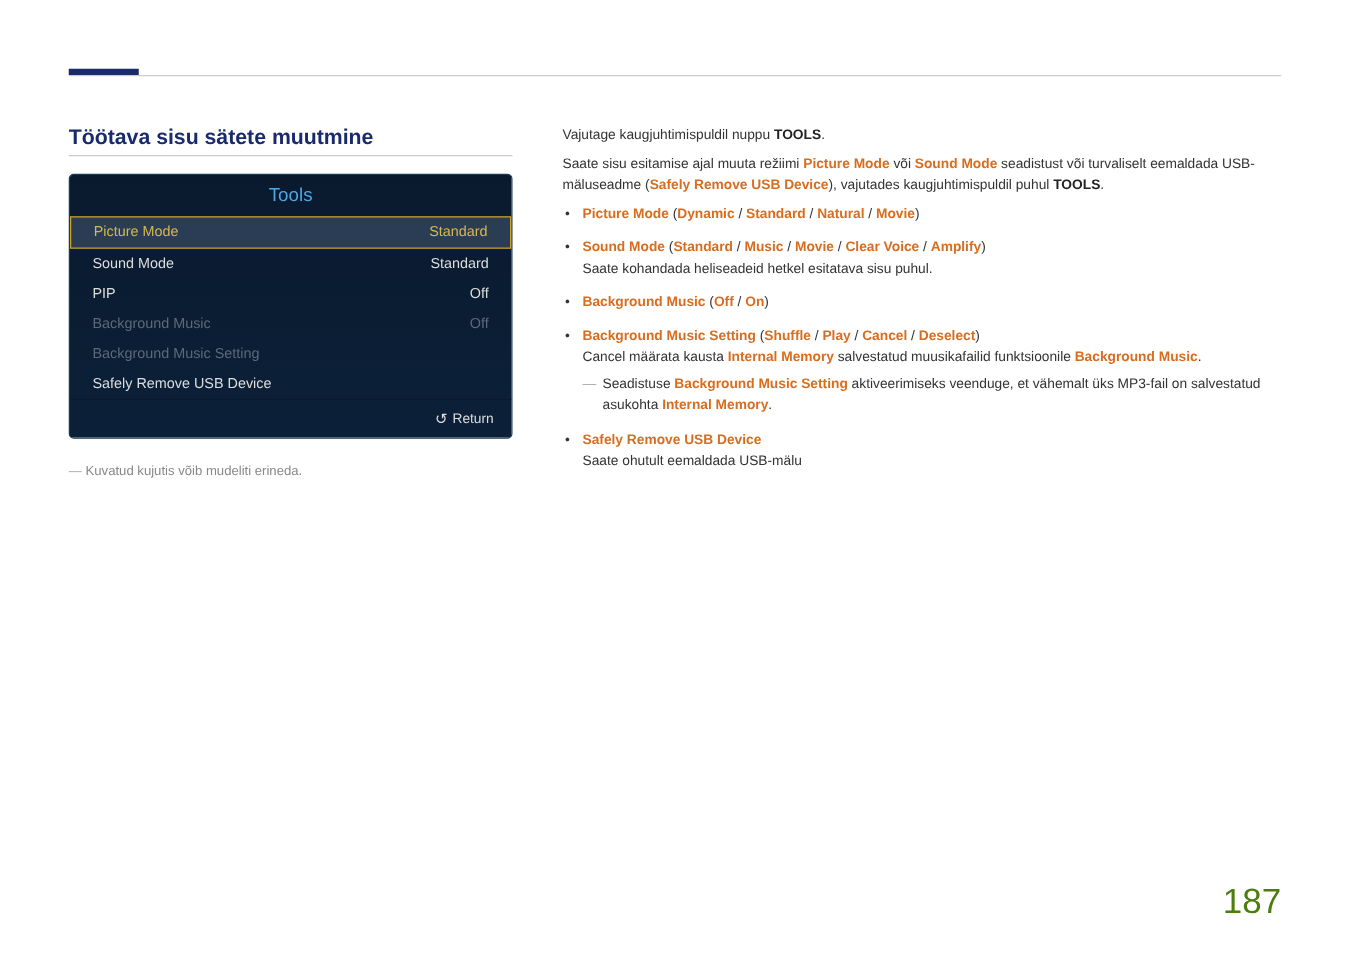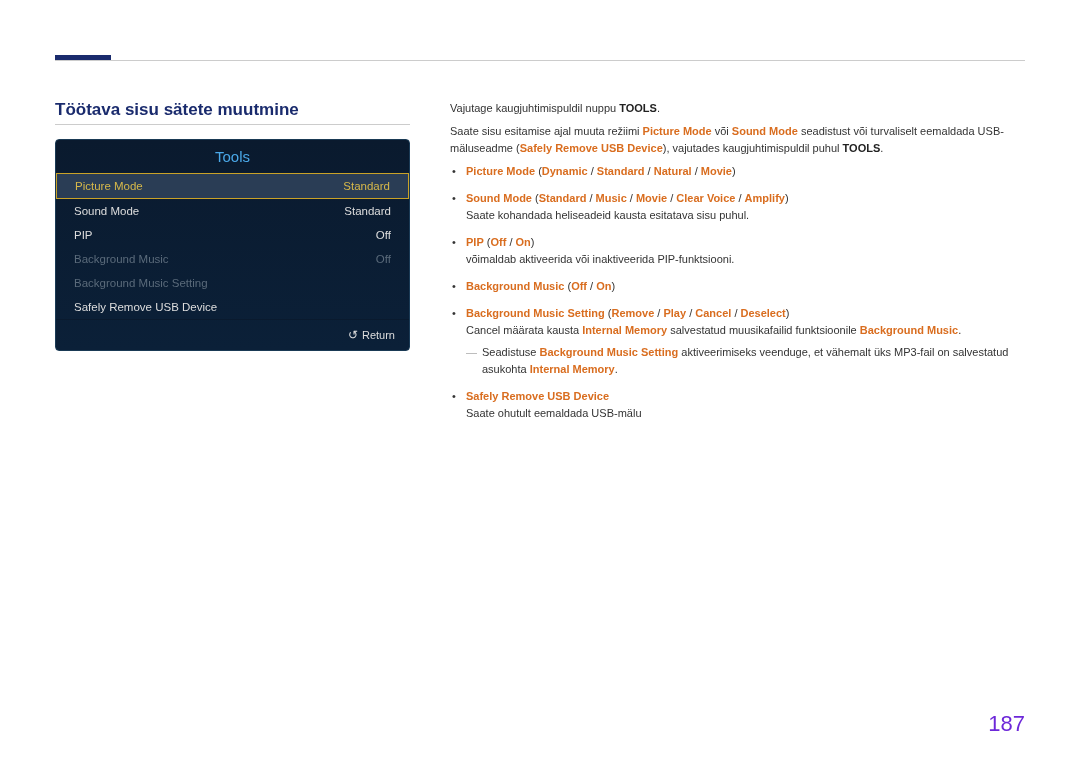--- a/index.html
+++ b/index.html
@@ -114,22 +114,22 @@
     content: "―";
     position: absolute;
     left: 0;
     color: #aaa;
   }
 
   .page-num {
     position: absolute;
     bottom: 26px;
     right: 55px;
-    font-size: 22px;
-    color: #6d28d9;
+    font-size: 28px;
+    color: #4d7c0f;
     font-weight: 300;
   }
 </style>
 </head>
 <body>
 
 <div class="top-rule"></div>
 <div class="top-bar"></div>
 
 <div class="content">
@@ -163,56 +163,52 @@
         <span>Safely Remove USB Device</span>
         <span></span>
       </div>
 
       <div class="tools-footer">
         <span class="ret-icon">↺</span>
         <span>Return</span>
       </div>
     </div>
 
+    <div class="caption">Kuvatud kujutis võib mudeliti erineda.</div>
   </div>
 
   <div class="right-col">
     <p class="body-text">
       <span>Vajutage kaugjuhtimispuldil nuppu </span><span class="boldk">TOOLS</span><span>.</span>
     </p>
     <p class="body-text">
       <span>Saate sisu esitamise ajal muuta režiimi </span><span class="orange">Picture Mode</span><span> või </span><span class="orange">Sound Mode</span><span> seadistust või turvaliselt eemaldada USB-mäluseadme (</span><span class="orange">Safely Remove USB Device</span><span>), vajutades kaugjuhtimispuldil puhul </span><span class="boldk">TOOLS</span><span>.</span>
     </p>
 
     <ul class="bullet-list">
       <li>
         <span class="orange">Picture Mode</span>
         <span class="body-text"> (</span><span class="orange">Dynamic</span><span> / </span><span class="orange">Standard</span><span> / </span><span class="orange">Natural</span><span> / </span><span class="orange">Movie</span><span class="body-text">)</span>
       </li>
 
       <li>
         <span class="orange">Sound Mode</span>
         <span class="body-text"> (</span><span class="orange">Standard</span><span> / </span><span class="orange">Music</span><span> / </span><span class="orange">Movie</span><span> / </span><span class="orange">Clear Voice</span><span> / </span><span class="orange">Amplify</span><span class="body-text">)</span>
-        <div class="body-text">Saate kohandada heliseadeid kausta esitatava sisu puhul.</div>
-      </li>
-
-      <li>
-        <span class="orange">PIP</span>
-        <span class="body-text"> (</span><span class="orange">Off</span><span> / </span><span class="orange">On</span><span class="body-text">)</span>
-        <div class="body-text">võimaldab aktiveerida või inaktiveerida PIP-funktsiooni.</div>
-      </li>
+        <div class="body-text">Saate kohandada heliseadeid hetkel esitatava sisu puhul.</div>
+      </li>
+
 
       <li>
         <span class="orange">Background Music</span>
         <span class="body-text"> (</span><span class="orange">Off</span><span> / </span><span class="orange">On</span><span class="body-text">)</span>
       </li>
 
       <li>
         <span class="orange">Background Music Setting</span>
-        <span class="body-text"> (</span><span class="orange">Remove</span><span> / </span><span class="orange">Play</span><span> / </span><span class="orange">Cancel</span><span> / </span><span class="orange">Deselect</span><span class="body-text">)</span>
+        <span class="body-text"> (</span><span class="orange">Shuffle</span><span> / </span><span class="orange">Play</span><span> / </span><span class="orange">Cancel</span><span> / </span><span class="orange">Deselect</span><span class="body-text">)</span>
         <div class="body-text">
           <span>Cancel määrata kausta </span><span class="orange">Internal Memory</span><span> salvestatud muusikafailid funktsioonile </span><span class="orange">Background Music</span><span>.</span>
         </div>
         <div class="note-line">
           <span>Seadistuse </span><span class="orange">Background Music Setting</span><span> aktiveerimiseks veenduge, et vähemalt üks MP3-fail on salvestatud asukohta </span><span class="orange">Internal Memory</span><span>.</span>
         </div>
       </li>
 
       <li>
         <span class="orange">Safely Remove USB Device</span>

